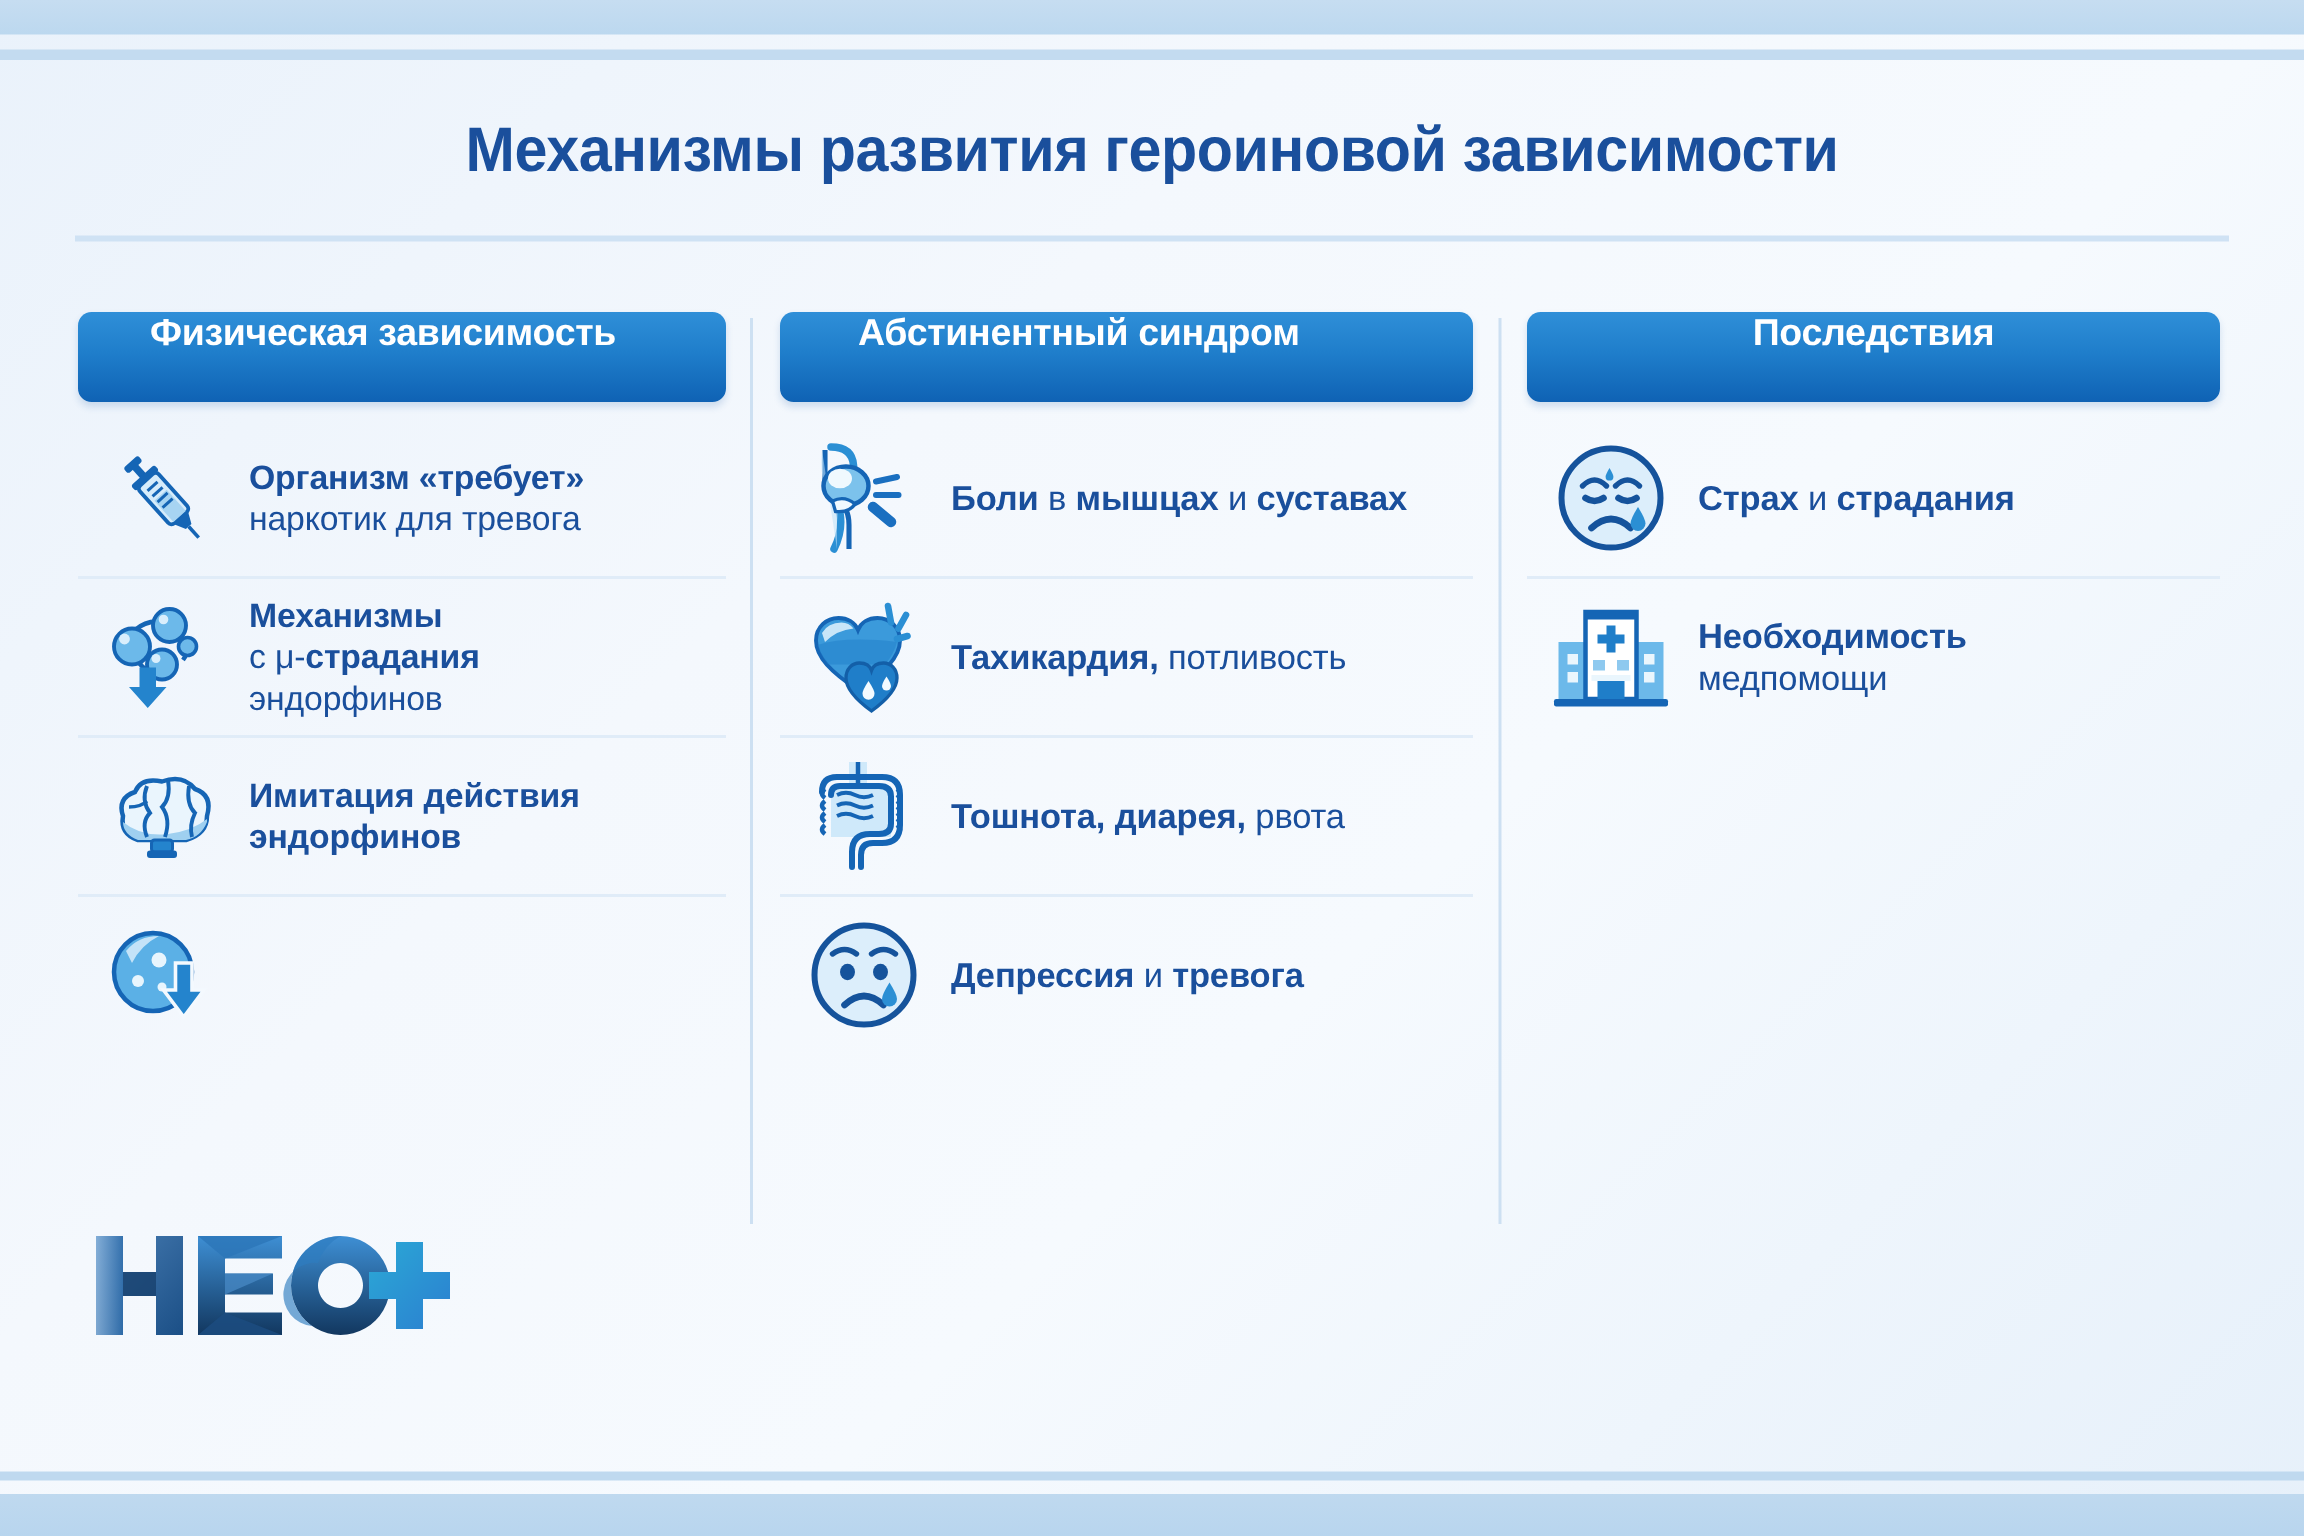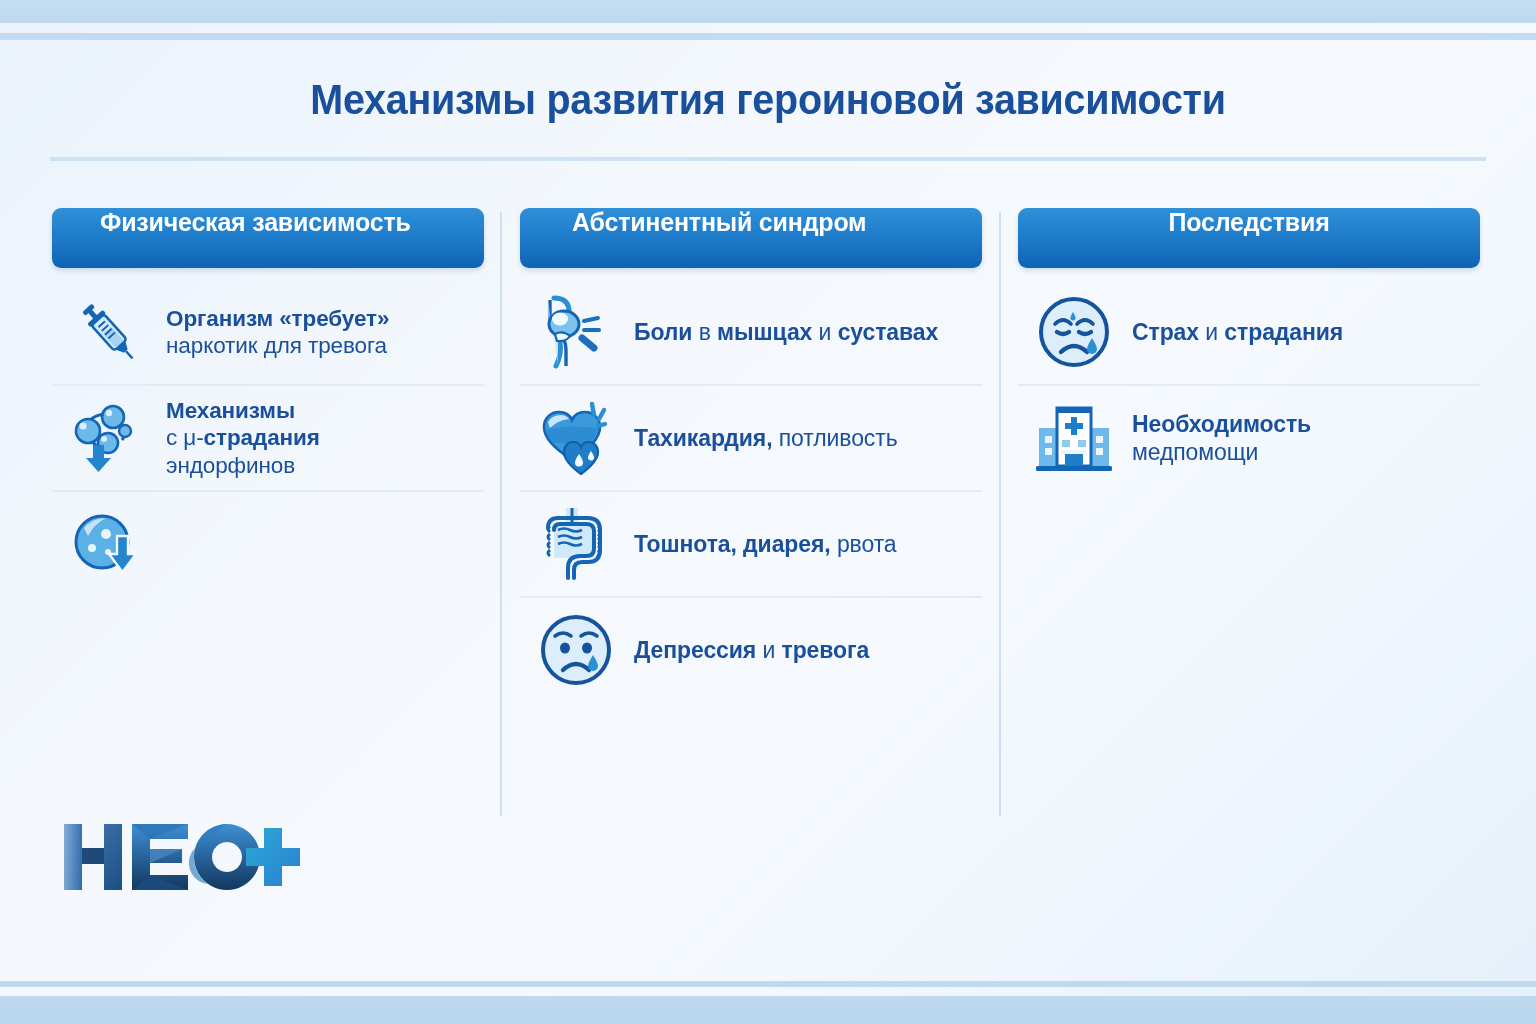--- a/index.html
+++ b/index.html
@@ -192,20 +192,38 @@
             <path d="M25 47 L36 47 L36 60 L43 60 L30.5 74 L18 60 L25 60 Z" fill="#2484cd"></path>
           </svg>
         </span>
         <span class="item-text">
           <span class="b l2">Механизмы</span>
           <span class="l2"><span class="r">с μ-</span><span class="b">страдания</span></span>
           <span class="r l2">эндорфинов</span>
         </span>
       </div>
 
+      <div class="item sep">
+        <span class="item-icon">
+          <svg width="80" height="80" viewBox="0 0 80 80">
+            <path d="M14 40 Q10 28 22 24 Q26 14 40 17 Q54 12 62 22 Q74 26 70 40 Q70 52 56 56 L24 56 Q12 52 14 40 Z" fill="#eaf5fd" stroke="#1565b5" stroke-width="3"></path>
+            <path d="M14 44 Q26 54 44 52 Q60 50 70 42 L70 44 Q66 54 56 56 L24 56 Q14 52 14 44 Z" fill="#9fd0f0"></path>
+            <path d="M30 20 Q26 30 32 38 Q26 44 30 54" stroke="#1565b5" stroke-width="2.6" fill="none"></path>
+            <path d="M44 16 Q46 28 40 34 Q46 42 42 54" stroke="#1565b5" stroke-width="2.6" fill="none"></path>
+            <path d="M58 20 Q56 32 62 38 Q58 46 60 54" stroke="#1565b5" stroke-width="2.6" fill="none"></path>
+            <path d="M18 34 Q26 34 30 30" stroke="#1565b5" stroke-width="2.2" fill="none"></path>
+            <rect x="33" y="56" width="14" height="8" rx="2" fill="#2484cd" stroke="#1565b5" stroke-width="2"></rect>
+            <rect x="30" y="63" width="20" height="5" rx="2" fill="#1565b5"></rect>
+          </svg>
+        </span>
+        <span class="item-text">
+          <span class="b l2">Имитация действия</span>
+          <span class="b l2">эндорфинов</span>
+        </span>
+      </div>
 
       <div class="item">
         <span class="item-icon">
           <svg width="80" height="80" viewBox="0 0 80 80">
             <circle cx="34" cy="38" r="26" fill="#5bb0e6" stroke="#1565b5" stroke-width="3"></circle>
             <path d="M16 24 Q24 14 38 14 Q26 20 20 32 Z" fill="#cfe9fa" opacity="0.9"></path>
             <circle cx="38" cy="30" r="5" fill="#e8f5fd"></circle>
             <circle cx="24" cy="44" r="4" fill="#e8f5fd"></circle>
             <circle cx="40" cy="48" r="3" fill="#e8f5fd"></circle>
             <path d="M49 32 L60 32 L60 50 L68 50 L54.5 68 L41 50 L49 50 Z" fill="#2484cd" stroke="#f4f9fe" stroke-width="2.4"></path>

